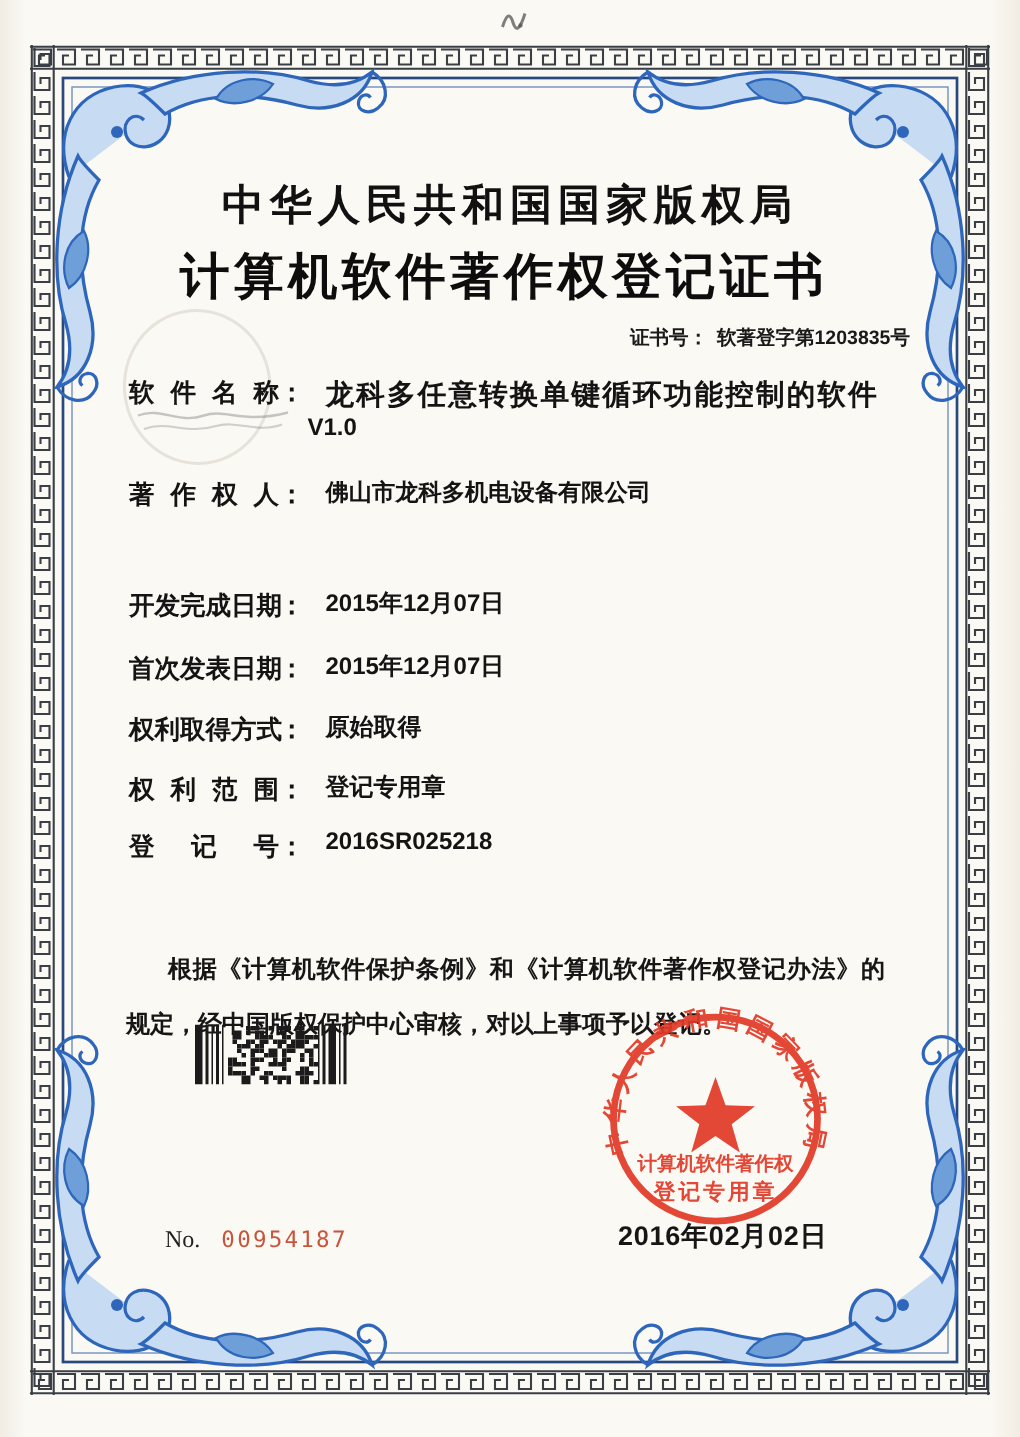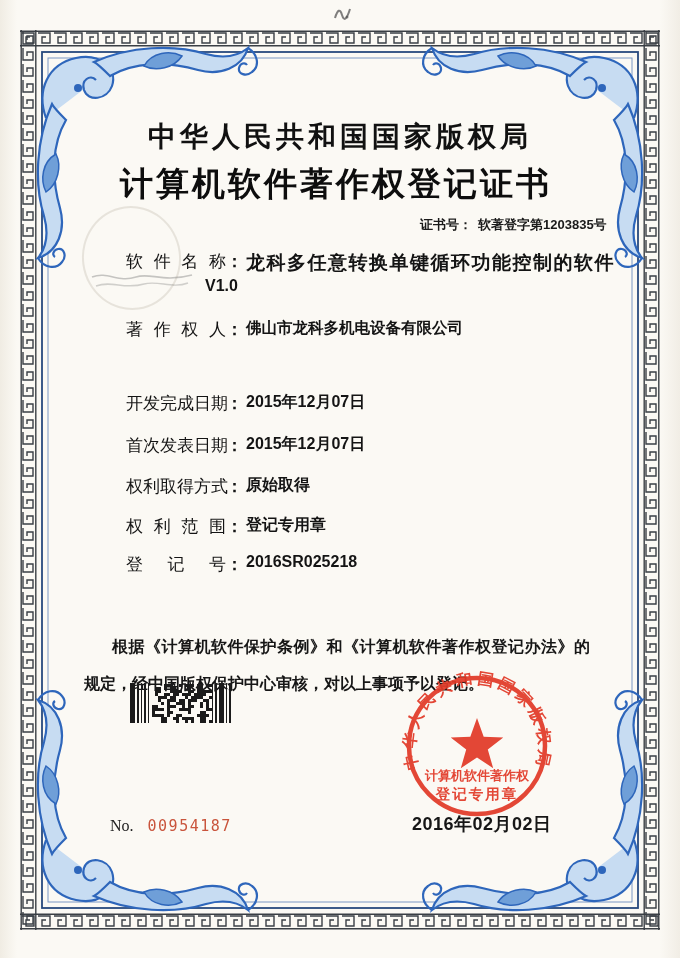--- a/index.html
+++ b/index.html
@@ -26,24 +26,24 @@
   }
   .cert-title{
     position:absolute;top:162px;left:0;width:672px;text-align:center;
     font-family:"Liberation Serif","DejaVu Serif",serif;
     font-size:33px;font-weight:900;letter-spacing:3px;color:#0d0d0d;
   }
   .cert-no{position:absolute;top:216px;left:420px;font-size:13px;font-weight:bold;color:#1a1a1a;white-space:nowrap;}
   .cert-no .v{margin-left:6px;}
 
   .row{position:absolute;left:86px;display:flex;align-items:flex-start;white-space:nowrap;}
-  .flabel{display:inline-block;width:100px;font-size:17px;font-weight:normal;
-          text-align:justify;text-align-last:justify;margin-left:40px;}
+  .flabel{display:inline-block;width:100px;font-size:17px;font-weight:bold;
+          text-align:justify;text-align-last:justify;}
   .fcolon{font-size:17px;font-weight:bold;width:19px;}
-  .fvalue{font-size:16px;font-weight:bold;margin-left:1px;}
+  .fvalue{font-size:16px;font-weight:bold;margin-left:12px;}
   .fvalue.swname{font-size:19px;letter-spacing:1.5px;}
   .fvalue.small{font-size:15.5px;}
   .v2{position:absolute;left:205px;top:277px;font-size:16px;font-weight:bold;}
 
   .statement{
     position:absolute;left:84px;top:628px;width:506px;
     font-size:16px;font-weight:700;line-height:37px;color:#161616;
     text-align:justify;text-indent:28px;
   }
 

